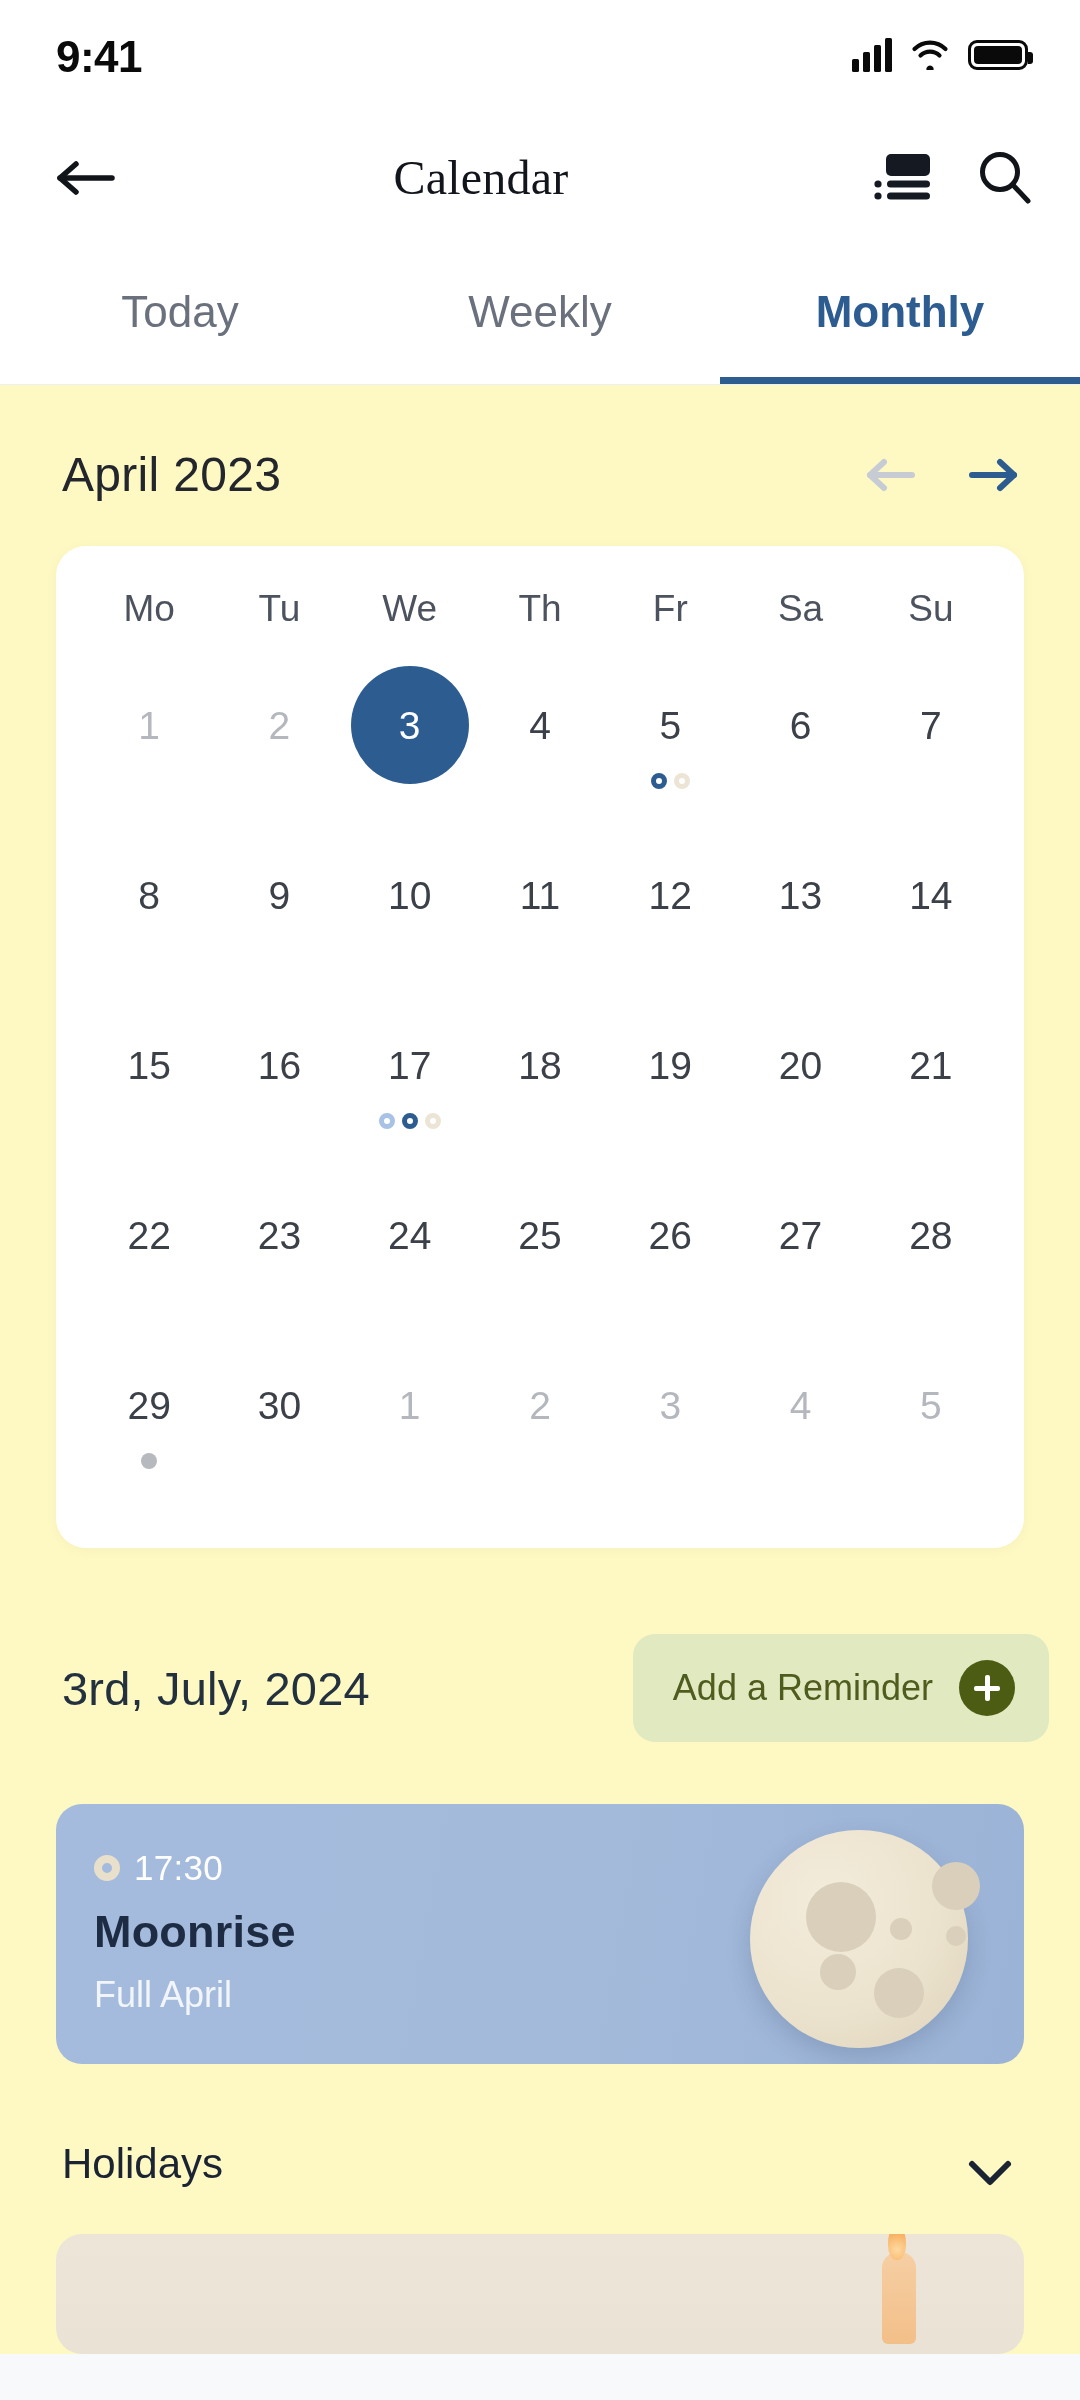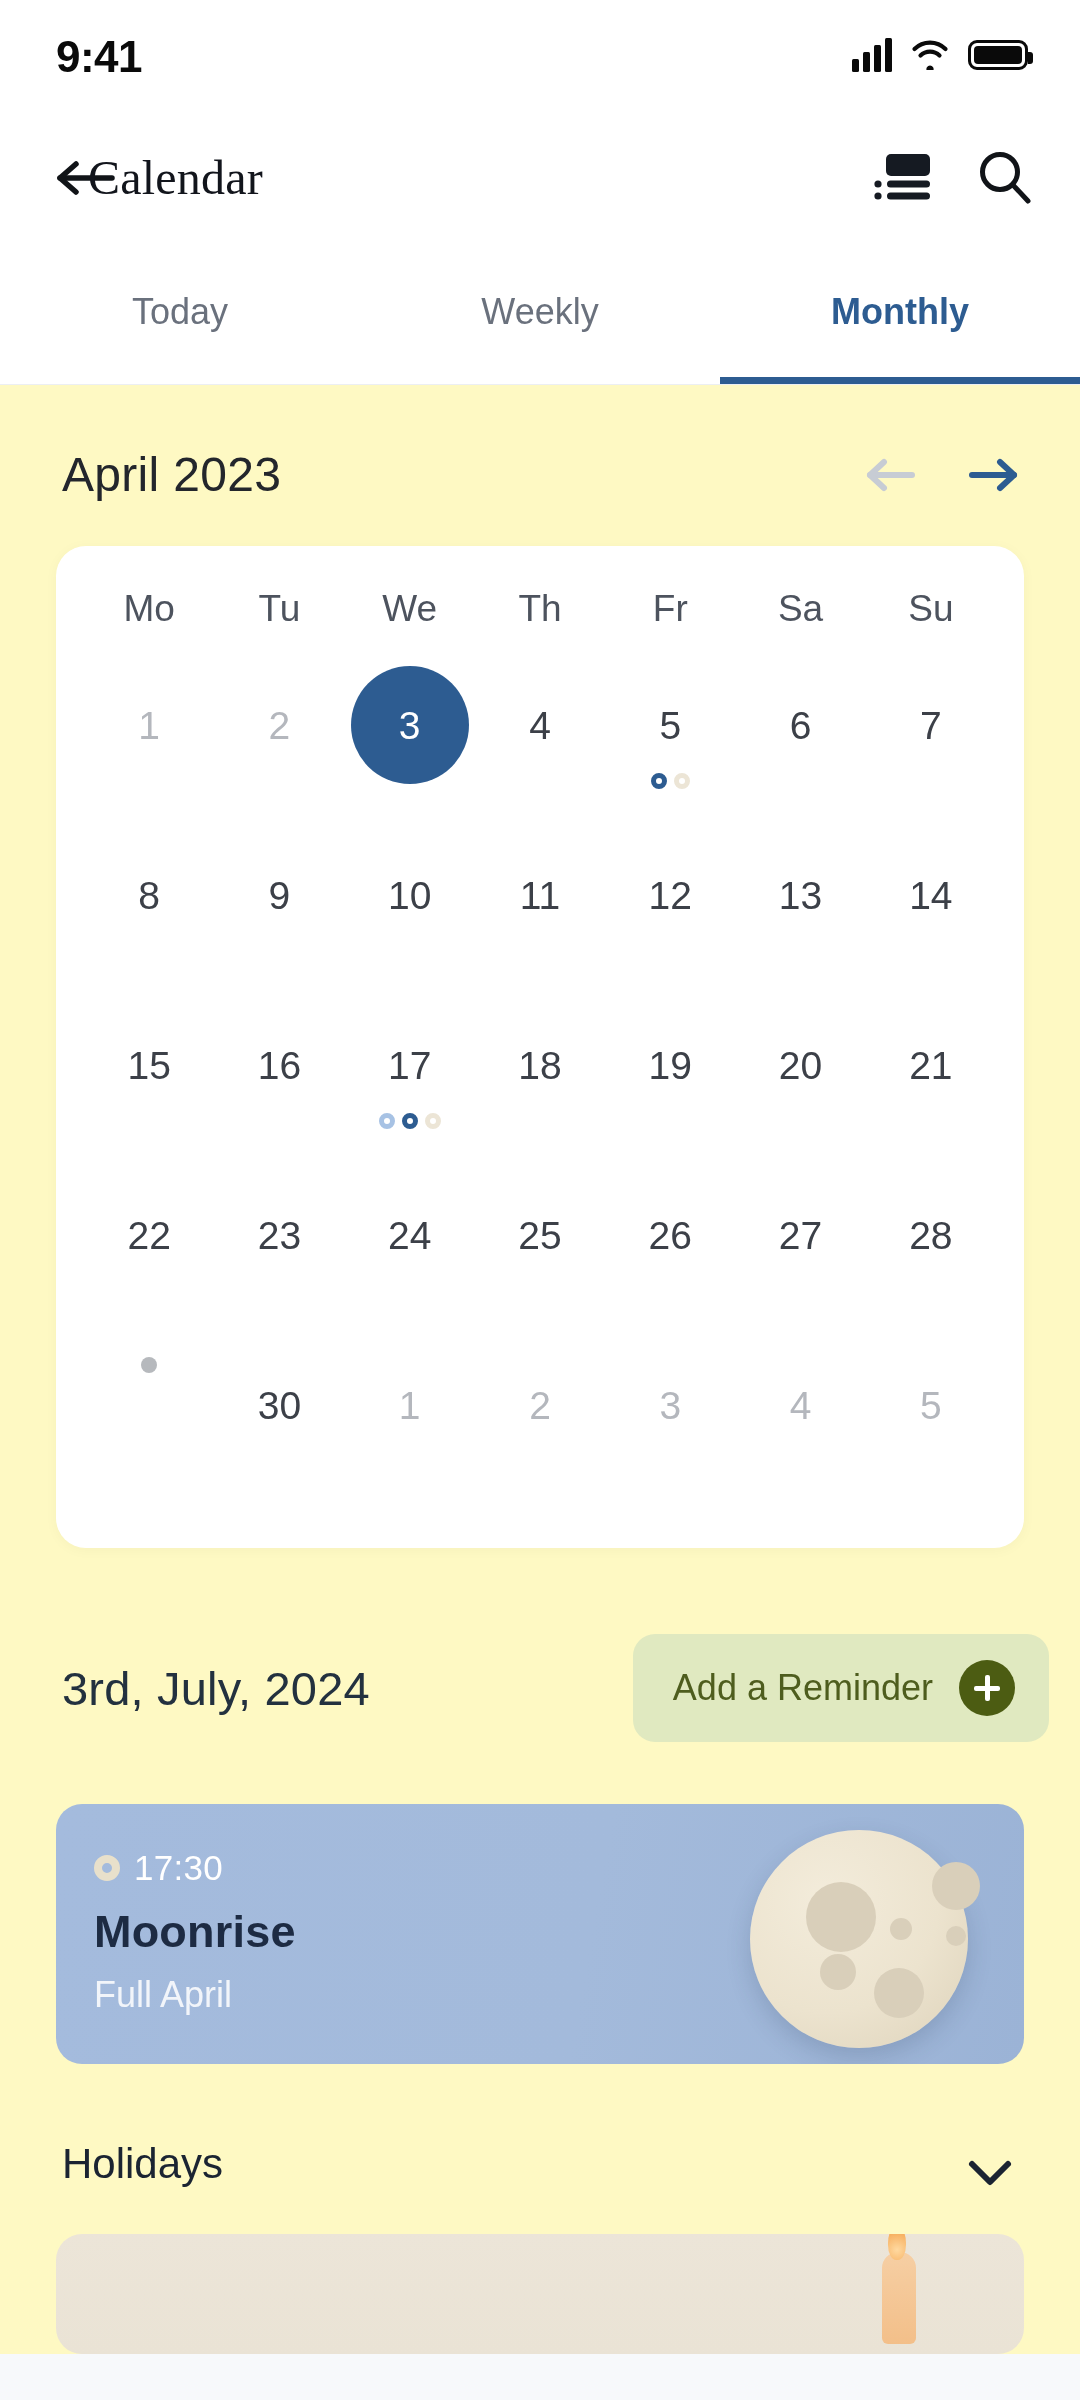--- a/index.html
+++ b/index.html
@@ -37,36 +37,36 @@
     width:5px; height:12px; background:#0a0a0a; border-radius:0 3px 3px 0;
   }
   .batt b { display:block; height:100%; width:100%; background:#0a0a0a; border-radius:4px; }
 
   
   .appbar {
     height:135px; background:#ffffff;
     display:flex; align-items:center; padding:0 46px 0 56px;
   }
   .appbar-title {
-    flex:1; 
+    flex:1; text-align:center;
     font-family:"Liberation Serif", serif;
     font-size:48px; color:#12151c; letter-spacing:0.2px;
     margin-left:-30px;
   }
   .appbar-actions { display:flex; align-items:center; gap:40px; }
   .icon-btn { display:flex; align-items:center; justify-content:center; }
 
   
   .tabs {
     height:140px; background:#ffffff; display:flex;
     border-bottom:1px solid #eceff3;
   }
   .tab {
     flex:1; display:flex; align-items:center; justify-content:center;
-    font-size:36px; color:#6a717d; position:relative;
+    font-size:44px; color:#6a717d; position:relative;
     padding-bottom:6px;
   }
   .tab.active { color:#2d5c91; font-weight:700; }
   .tab.active::after {
     content:""; position:absolute; left:0; right:0; bottom:0;
     height:7px; background:#2d5c91;
   }
 
   
   .content { background:#fef9c3; padding-top:10px; }
@@ -326,20 +326,21 @@
               <div class="daynum">24</div>
             </div><div class="cell">
               <div class="daynum">25</div>
             </div><div class="cell">
               <div class="daynum">26</div>
             </div><div class="cell">
               <div class="daynum">27</div>
             </div><div class="cell">
               <div class="daynum">28</div>
             </div><div class="cell">
+              <div class="daynum">29</div>
               <div class="dots">
                 <span class="dot solid" style="background: rgb(182, 185, 189);"></span>
               </div>
             </div><div class="cell">
               <div class="daynum">30</div>
             </div><div class="cell muted">
               <div class="daynum">1</div>
             </div><div class="cell muted">
               <div class="daynum">2</div>
             </div><div class="cell muted">

